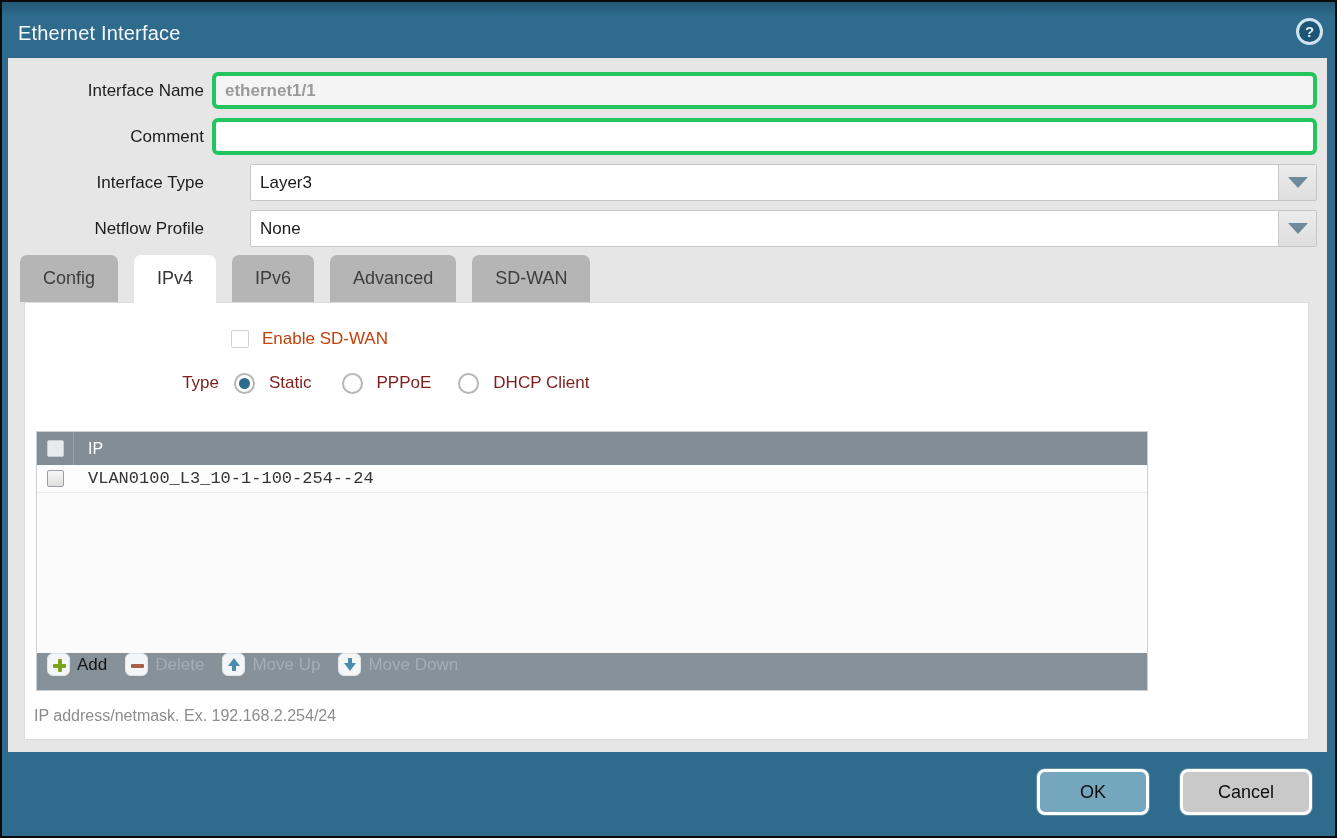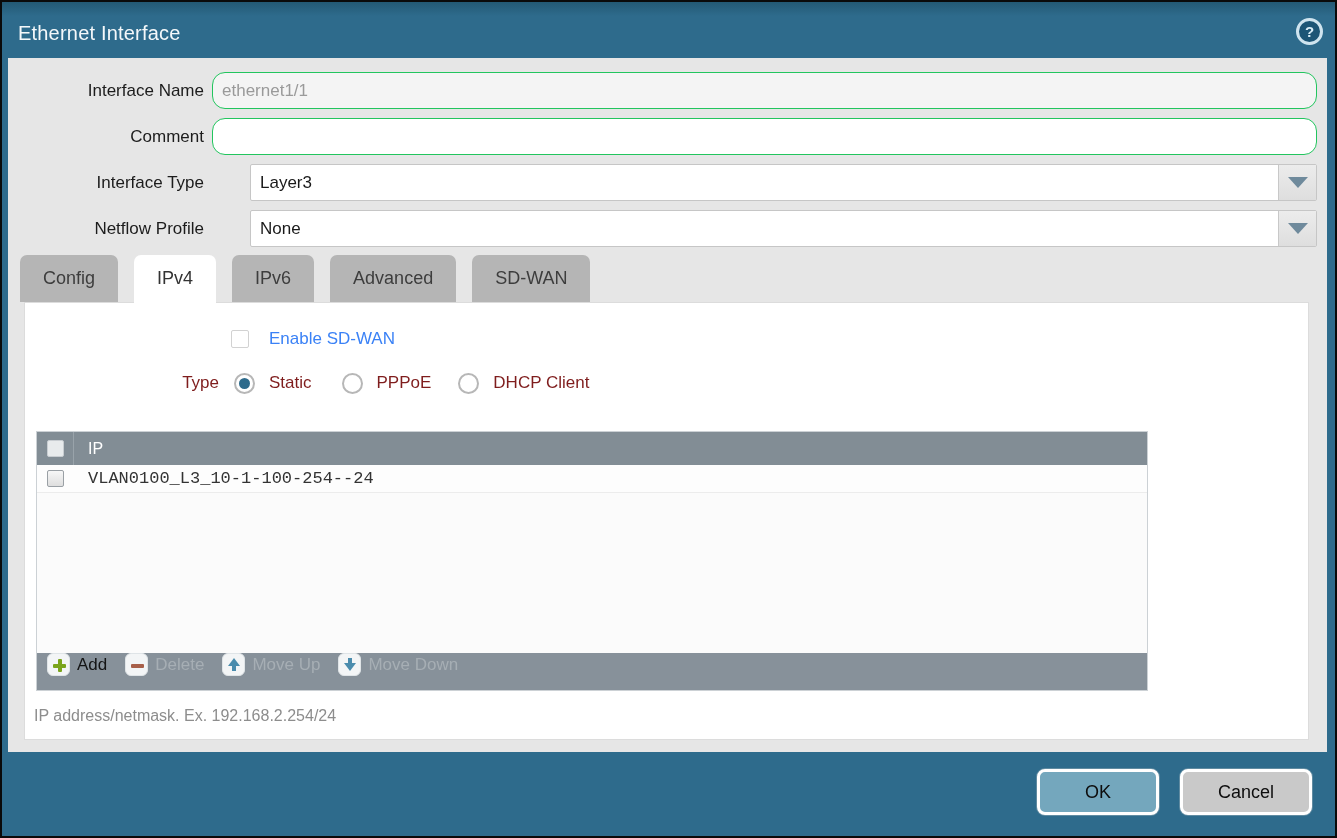--- a/index.html
+++ b/index.html
@@ -18,42 +18,42 @@
           background:#1c5576; border:3px solid #cfe4ef; color:#d7ecf7; font-size:15px; font-weight:bold;
           display:flex; align-items:center; justify-content:center; cursor:pointer; }
 
   
   .body { position:absolute; left:6px; top:56px; width:1319px; height:694px; background:#e6e6e6; }
 
   .frow { position:absolute; left:0; height:37px; display:flex; }
   .frow .lbl { position:absolute; left:20px; width:176px; line-height:37px; text-align:right;
                font-size:17px; color:#1c1c1c; }
   .fieldwrap { position:absolute; left:204px; width:1105px; height:37px; display:flex; }
-  .txt { flex:1; height:37px; border:1px solid #22c55e; border-radius:13px; background:#fff;
-         font-family:"Liberation Sans",sans-serif; font-size:17px; color:#222; padding:0 9px; outline:none; }
+  .txt { flex:1; height:37px; border:4px solid #22c55e; border-radius:6px; background:#fff;
+         font-family:"Liberation Sans",sans-serif; font-size:17px; color:#222; padding:0 9px; outline:none;font-weight:bold; }
   .txt.ro { background:#f4f4f4; color:#9a9a9a; }
   .selbox { flex:1; display:flex; border:1px solid #c6c6c6; border-radius:2px; background:#fff;margin-left:38px; }
   .selval { flex:1; line-height:35px; font-size:17px; color:#1a1a1a; padding-left:9px; }
   .selbtn { width:38px; background:linear-gradient(#ececec,#dedede); border-left:1px solid #c8c8c8;
             display:flex; align-items:center; justify-content:center; cursor:pointer; }
   .caret { width:0; height:0; border-left:10px solid transparent; border-right:10px solid transparent;
            border-top:11px solid #6f8a9c; }
 
   
   .tabbar { position:absolute; left:12px; top:197px; height:47px; display:flex; z-index:2; }
   .tab { height:47px; line-height:47px; padding:0 23px; margin-right:16px; background:#b5b5b5;
          border-radius:7px 7px 0 0; font-size:18px; color:#3d3d3d; cursor:pointer; }
   .tab.active { background:#ffffff; color:#333; height:48px; }
 
   
   .panel { position:absolute; left:16px; top:244px; width:1285px; height:438px; background:#ffffff;
            border:1px solid #dcdcdc; z-index:1; }
 
-  .sdwan-row { position:absolute; left:206px; top:26px; display:flex; align-items:center; gap:20px;
-               font-size:17px; color:#3b82f6; }
+  .sdwan-row { position:absolute; left:206px; top:26px; display:flex; align-items:center; gap:13px;
+               font-size:17px; color:#c2410c; }
   .cb { width:18px; height:18px; background:#fff; border:1px solid #c9c9c9; border-radius:2px; }
   .cb.dim { border-color:#d2d2d2; }
   .cb.cell { width:17px; height:17px; background:linear-gradient(#f7f7f7,#dedede); border:1px solid #9aa0a5; }
   .cb.head { width:17px; height:17px; background:#e8ebec; border:1px solid #c8cdd1; }
 
   .type-row { position:absolute; left:154px; top:66px; height:28px; display:flex; align-items:center;
               font-size:17px; color:#7f1d1d; }
   .radio { width:21px; height:21px; border-radius:50%; background:#fff; border:2px solid #b7b7b7; }
   .radio.sel::after { content:''; display:block; width:11px; height:11px; margin:3px; border-radius:50%;
                       background:#2e6b8c; }
@@ -85,21 +85,21 @@
                         border-left:6px solid transparent; border-right:6px solid transparent;
                         border-top:8px solid #4a8cad; }
   .tico.down::after   { content:''; position:absolute; left:8.5px; top:4px; width:4px; height:5px; background:#4a8cad; }
 
   .hint { position:absolute; left:9px; top:404px; font-size:16px; color:#8d8d8d; }
 
   
   .btn { position:absolute; top:767px; height:46px; border-radius:8px; border:3px solid #ffffff;
          font-family:"Liberation Sans",sans-serif; font-size:18px; color:#0d0d0d; cursor:pointer;
          box-shadow:0 0 0 1px rgba(130,160,175,.6); }
-  .btn.ok { left:1035px; width:122px; background:#74a7bd; }
+  .btn.ok { left:1035px; width:112px; background:#74a7bd; }
   .btn.cancel { left:1178px; width:132px; background:#c9c9c9; }
 </style>
 </head>
 <body>
 
 <div class="dialog">
 
   <div class="title">Ethernet Interface</div>
   <div class="help">?</div>
 

